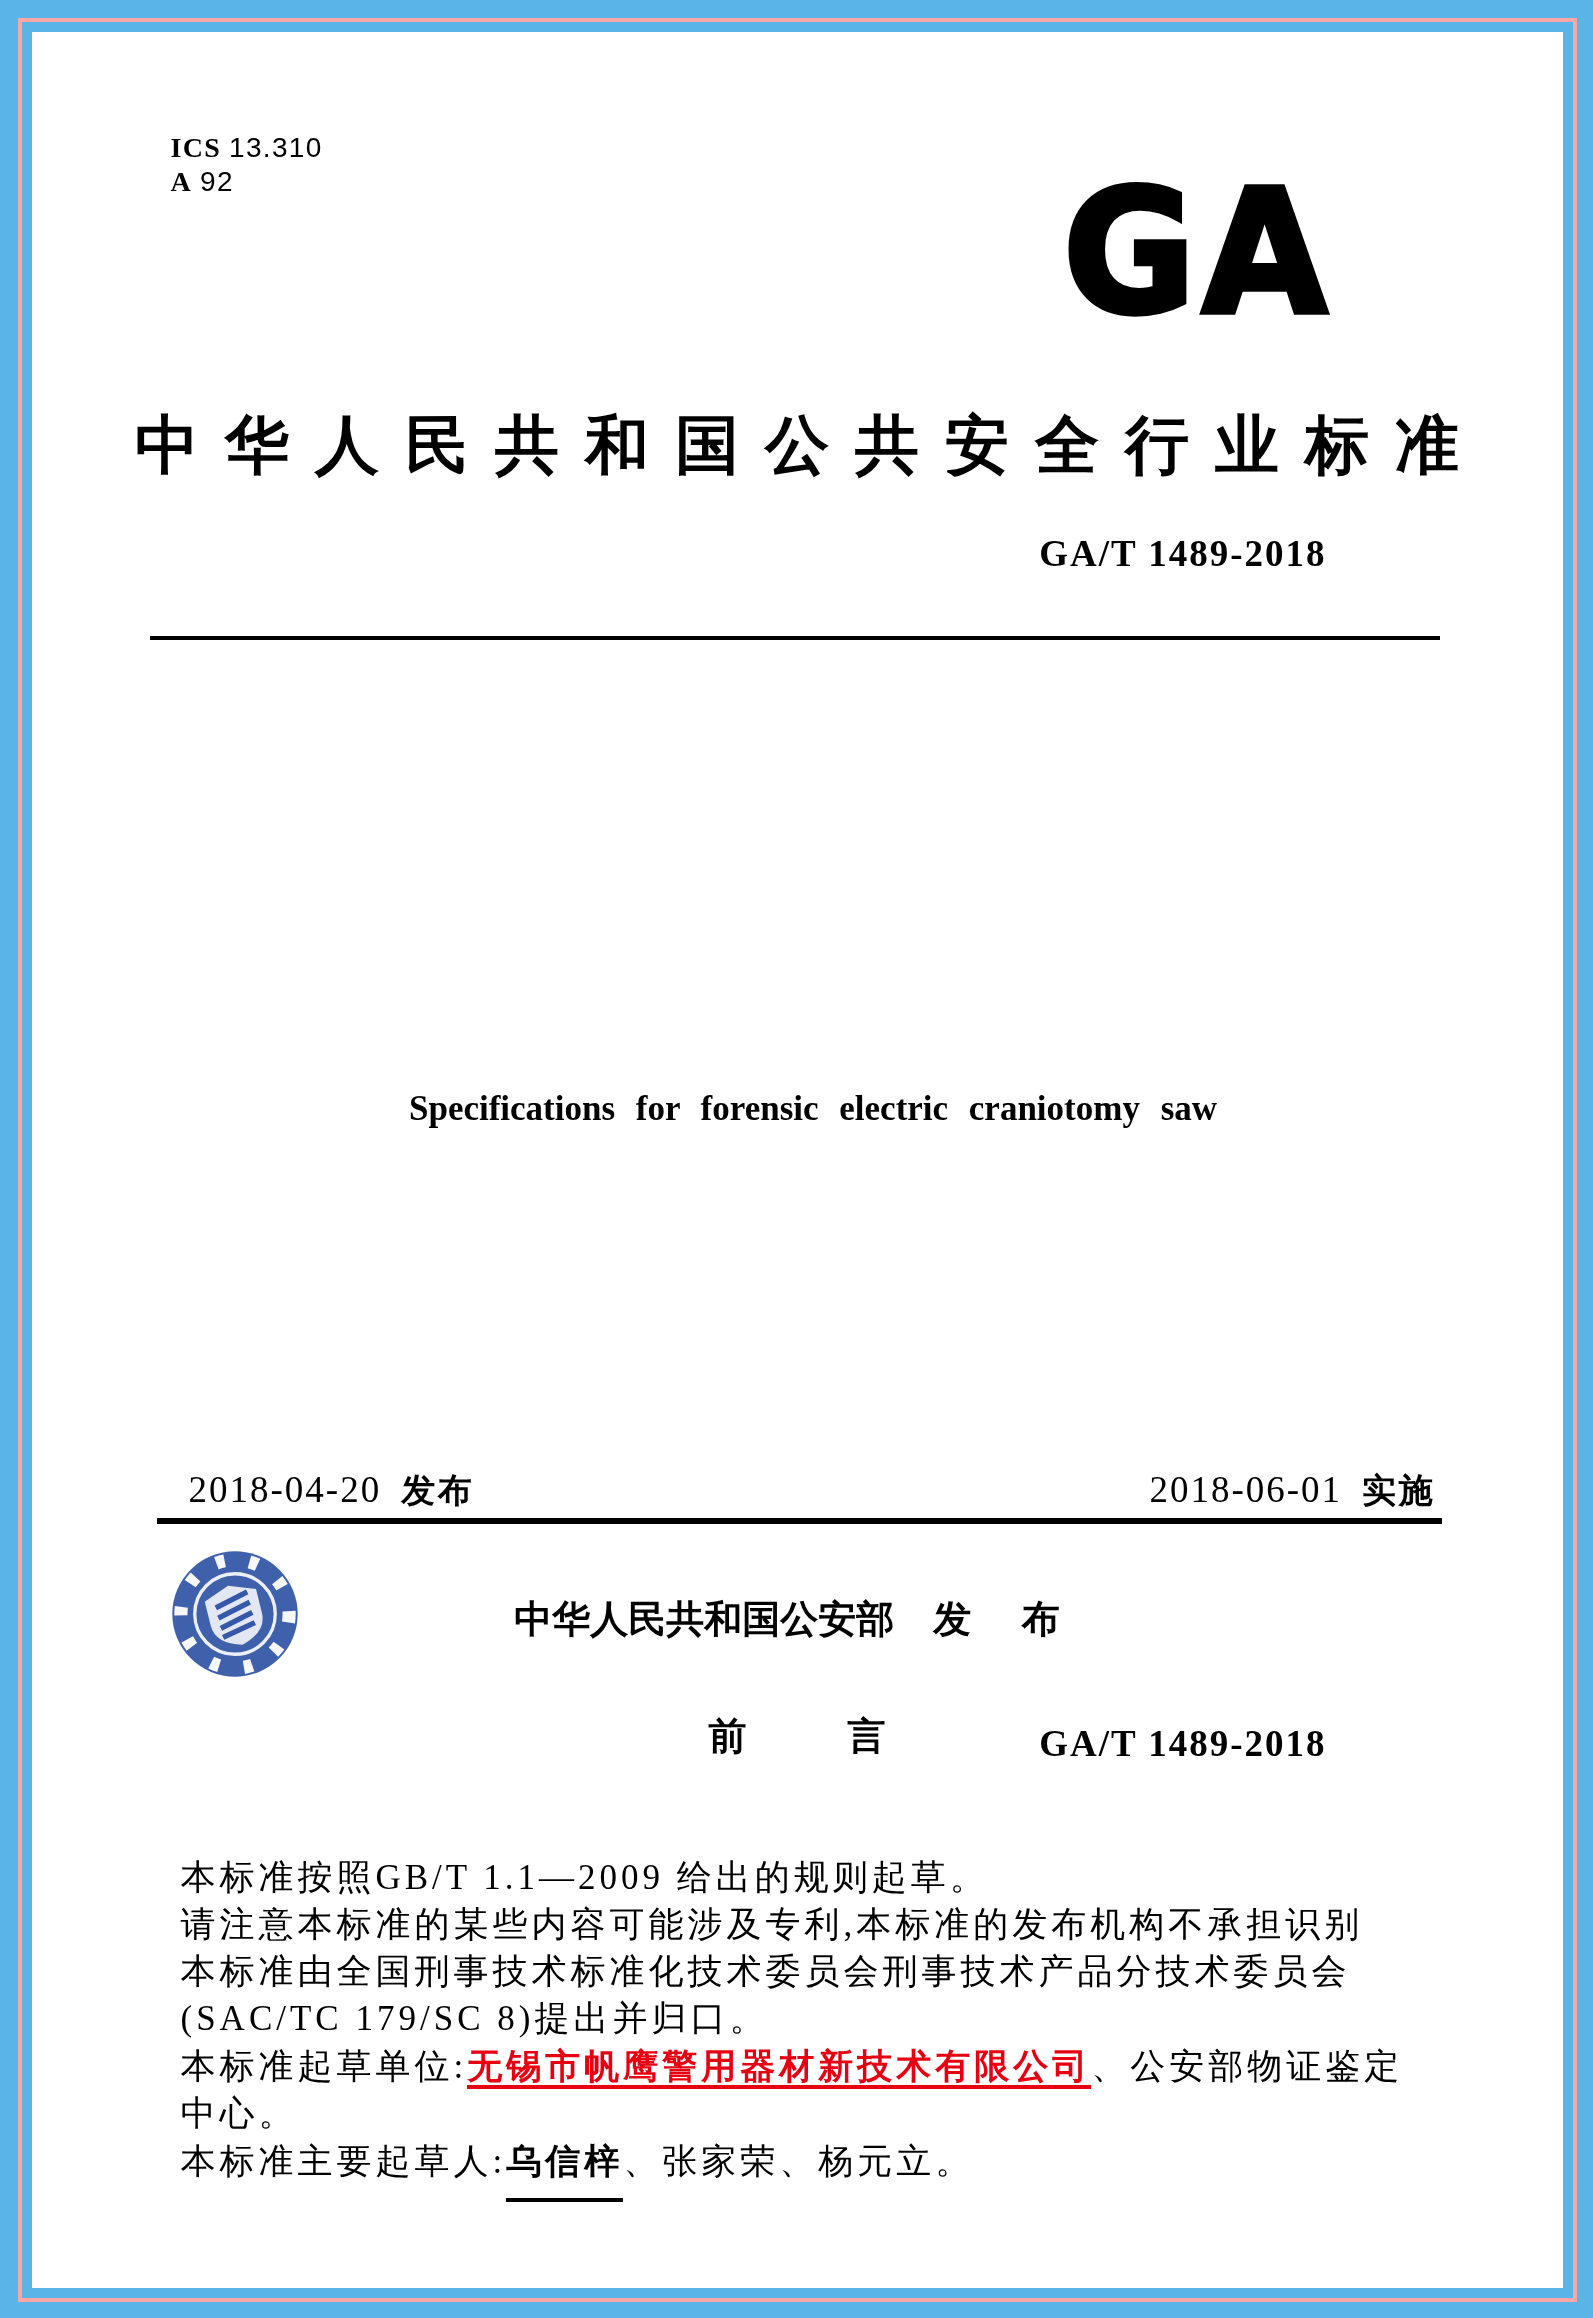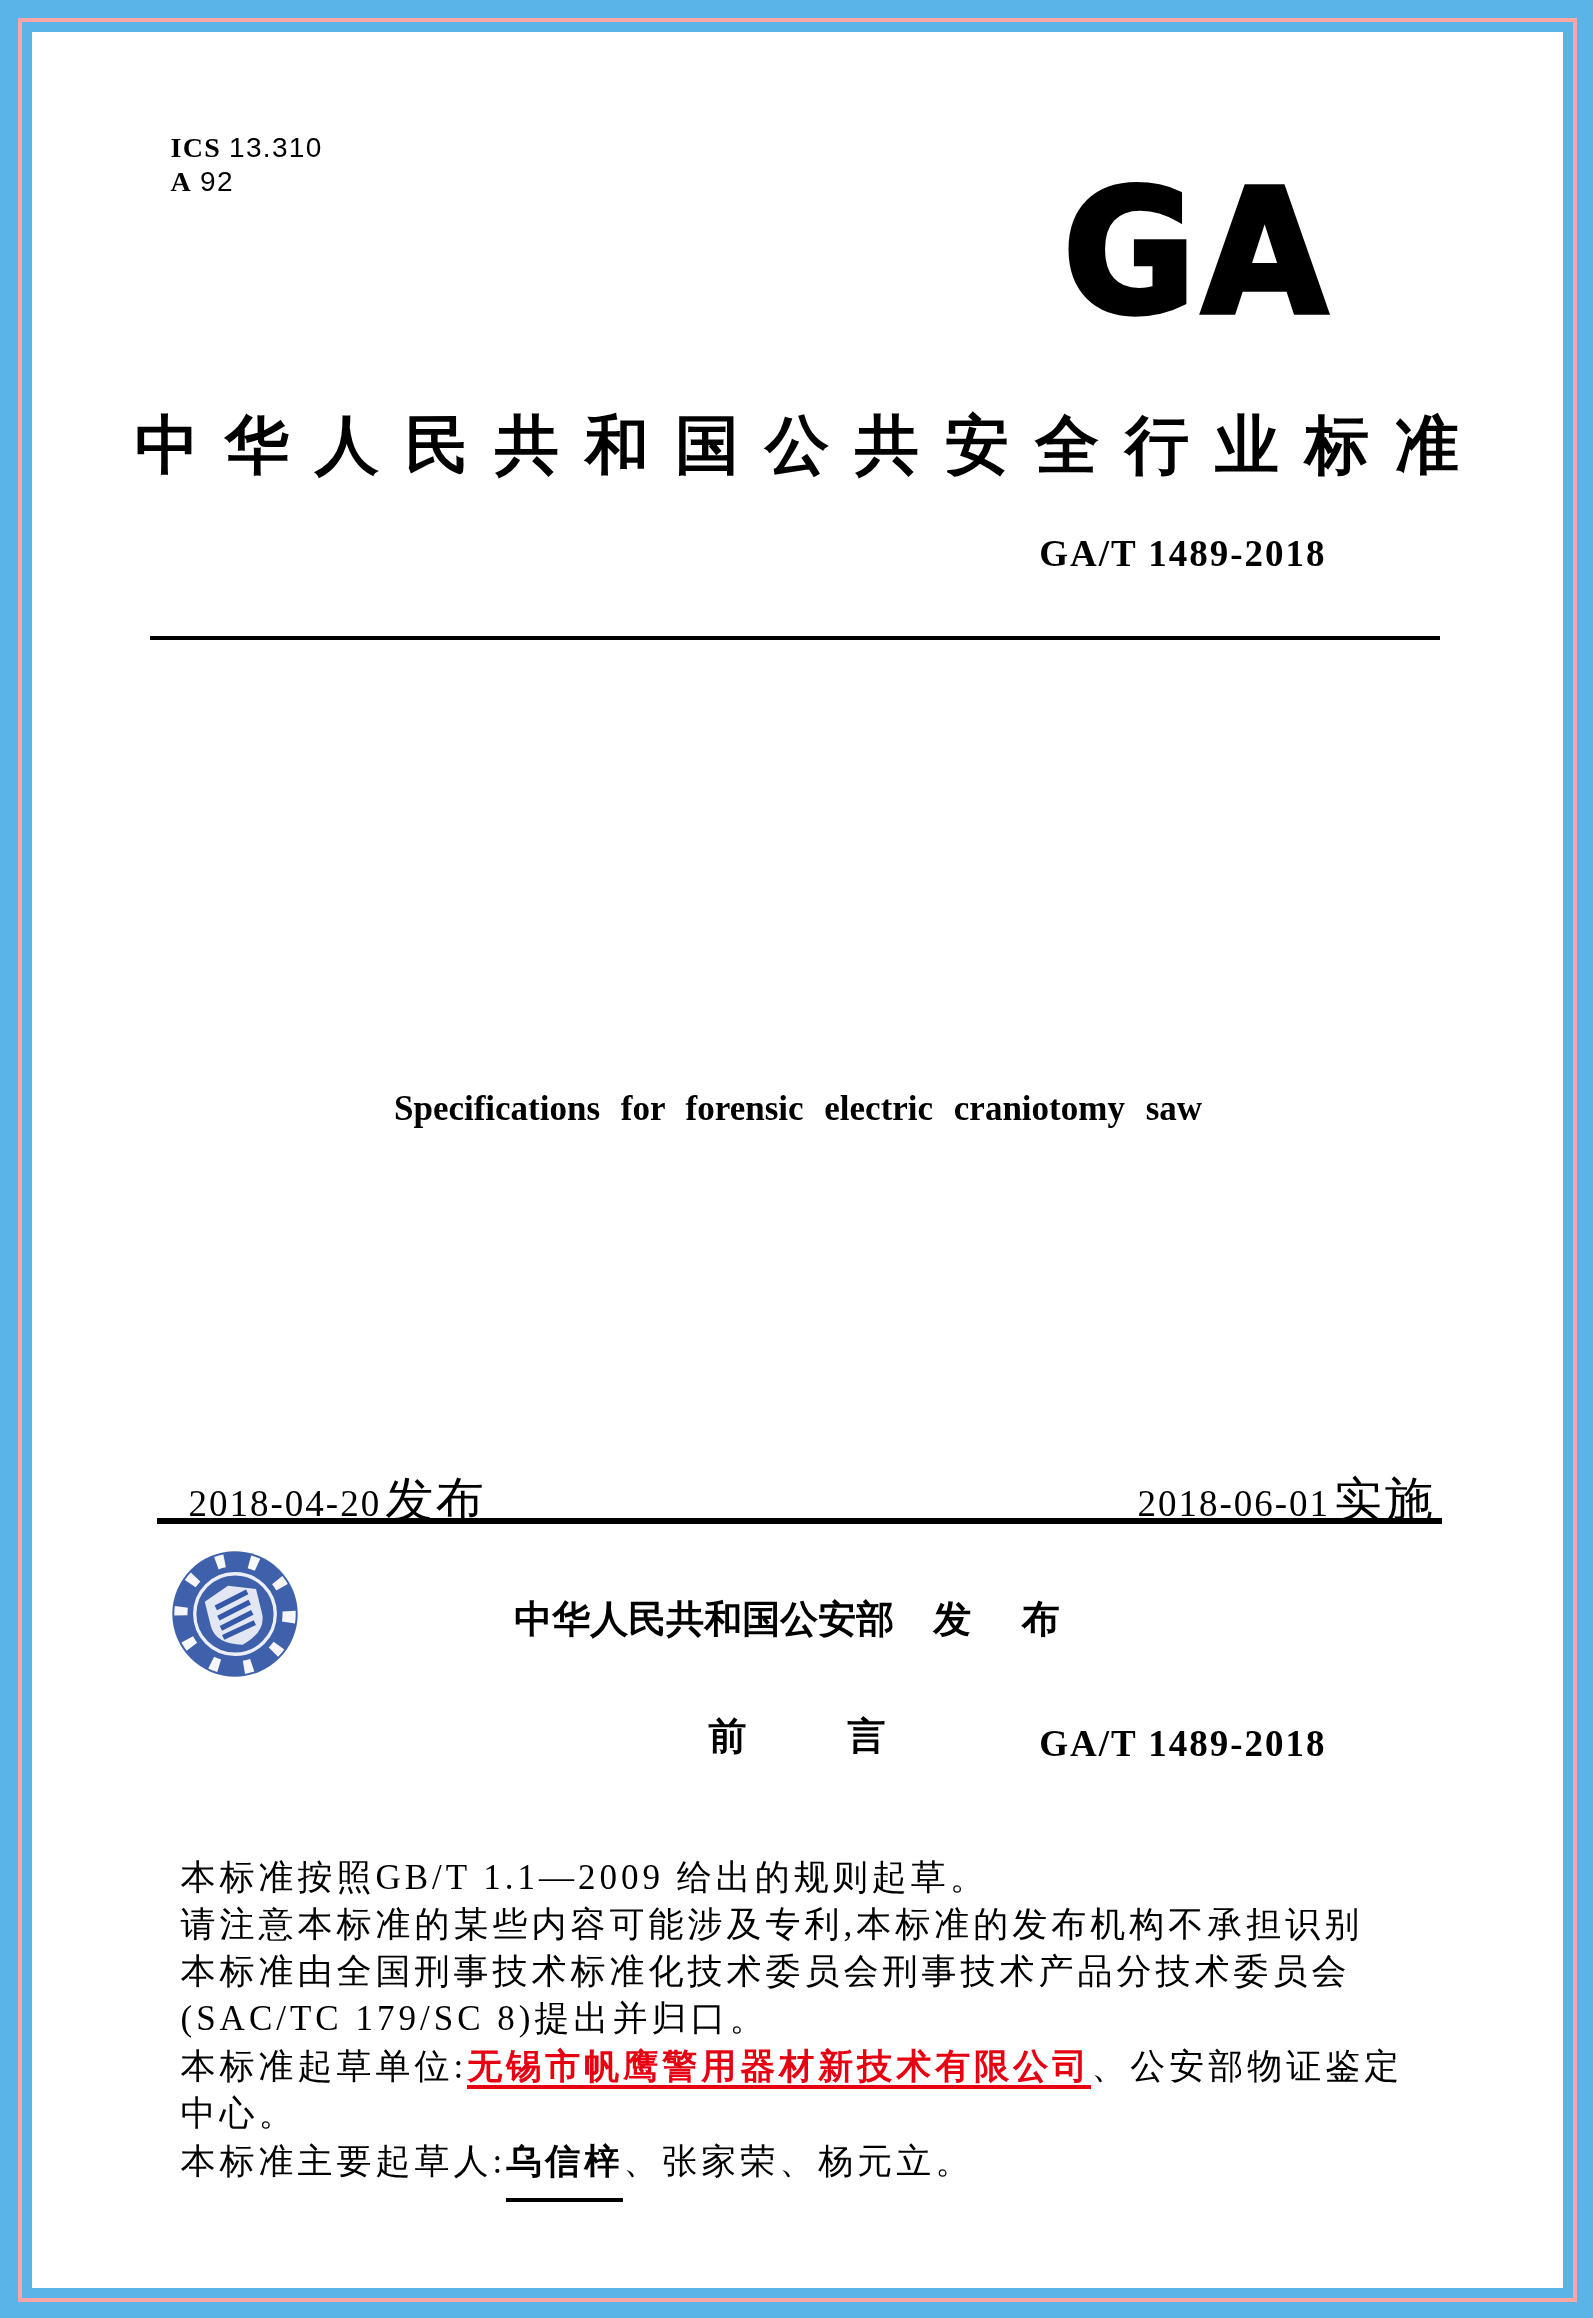--- a/index.html
+++ b/index.html
@@ -56,33 +56,33 @@
     background:#000;
   }
   
   .title-zh{
     position:absolute;top:930px;left:0;width:100%;
     text-align:center;font-weight:bold;
     font-size:77px;letter-spacing:4px;text-indent:4px;
     white-space:nowrap;
   }
   .title-en{
-    position:absolute;top:1057px;left:1px;width:100%;
+    position:absolute;top:1057px;left:16px;width:100%;
     text-align:center;
     font-family:"Liberation Serif",serif;font-weight:bold;
     font-size:35px;word-spacing:12px;white-space:nowrap;
   }
   
   .date-left{position:absolute;left:157px;top:1436px;white-space:nowrap;}
   .date-right{position:absolute;right:127px;top:1436px;white-space:nowrap;text-align:right;}
   .date-num{
     font-family:"Liberation Serif",serif;font-size:37px;letter-spacing:2px;
   }
   .date-label{
-    font-weight:normal;font-size:48px;margin-left:4px;letter-spacing:2.7px;
+    font-weight:bold;font-size:34px;margin-left:20px;letter-spacing:2.7px;
   }
   .rule-bottom{
     position:absolute;top:1486px;left:125px;width:1285px;height:6px;
     background:#000;
   }
   
   .seal{position:absolute;left:137px;top:1516px;width:132px;height:132px;}
   .publisher-row{
     position:absolute;top:1562px;left:0;width:100%;
     text-align:center;font-weight:bold;font-size:38px;

